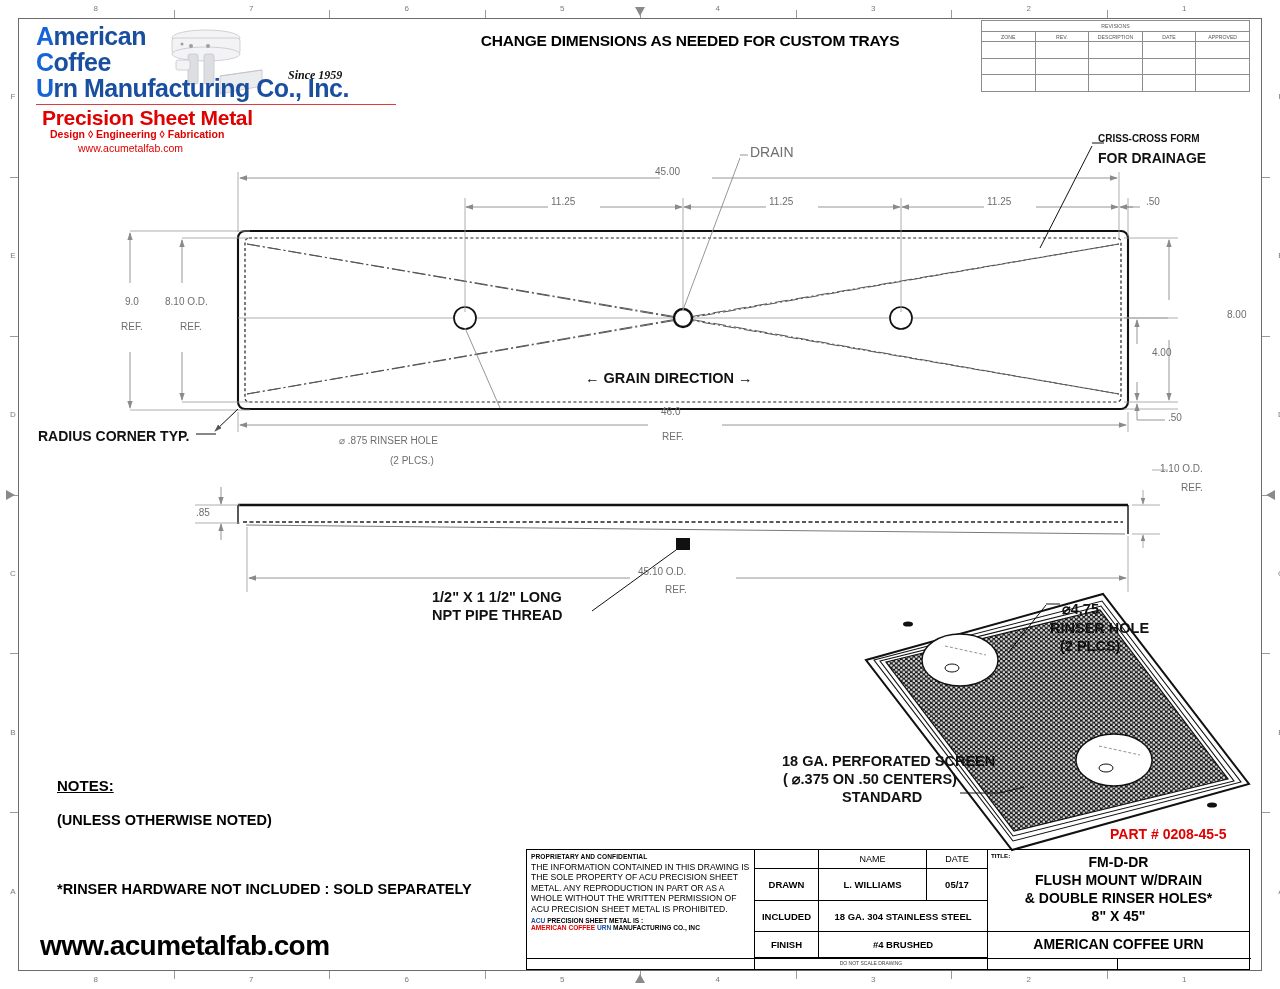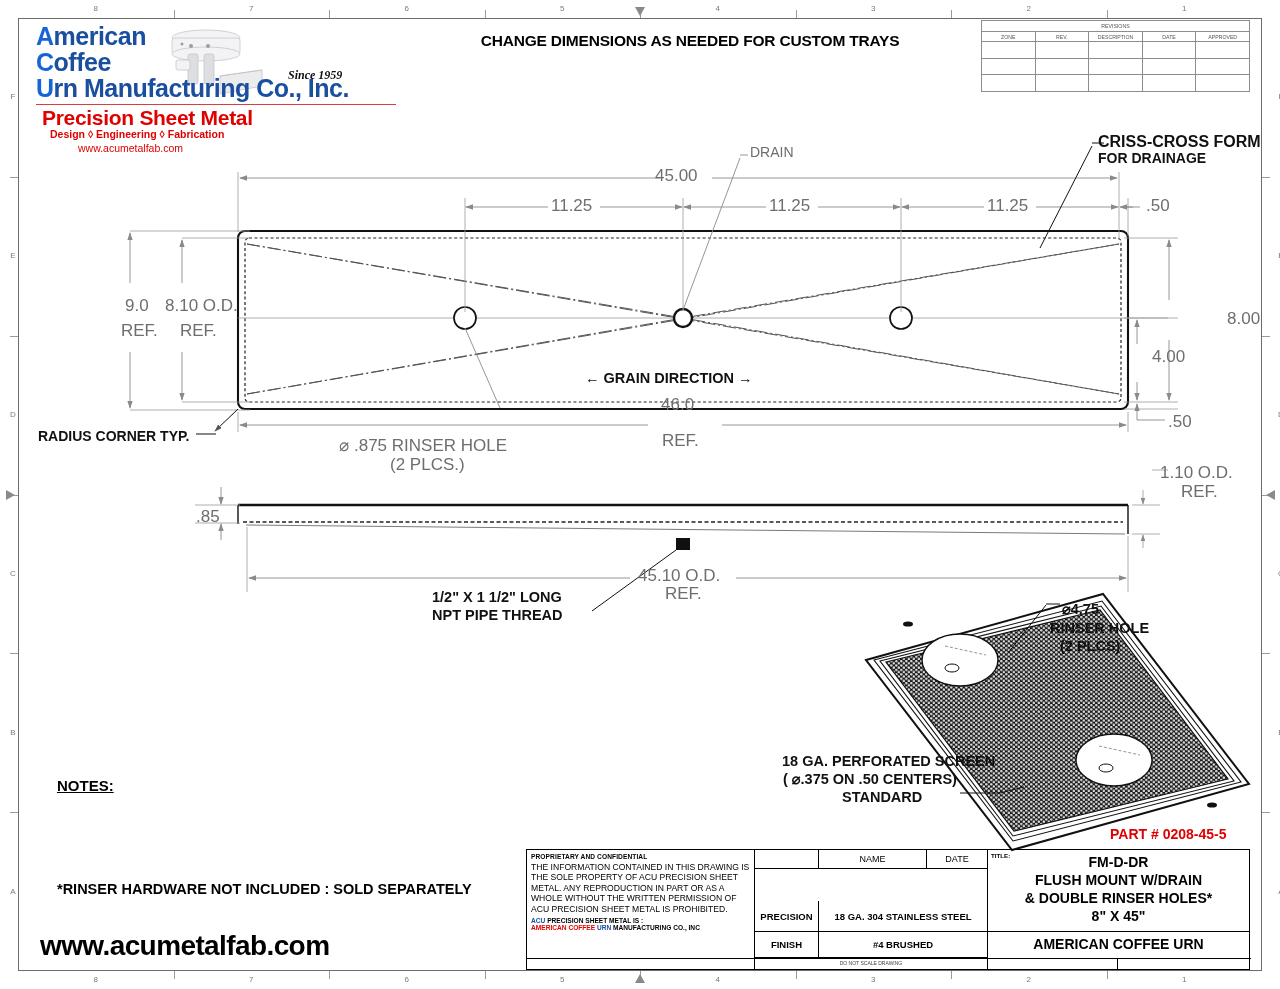--- a/index.html
+++ b/index.html
@@ -37,21 +37,21 @@
               font-size:15.5px;font-weight:bold;letter-spacing:-0.2px;}
 
   
   #revblk{position:absolute;left:981px;top:20px;width:269px;height:72px;}
   #revblk table{border-collapse:collapse;width:100%;height:100%;
                 font-size:5.2px;color:#555;table-layout:fixed;}
   #revblk td,#revblk th{border:0.8px solid #8d8d8d;text-align:center;
                         font-weight:normal;padding:0;}
 
   
-  .dim{position:absolute;font-size:17px;color:#6e6e6e;white-space:nowrap;
+  .dim{position:absolute;font-size:10px;color:#6e6e6e;white-space:nowrap;
        font-family:"Liberation Sans",sans-serif;}
   .note{position:absolute;font-size:13px;color:#111;font-weight:bold;white-space:nowrap;}
 
   
   #notes-h{position:absolute;left:57px;top:777px;font-size:15px;font-weight:bold;
            text-decoration:underline;}
   #notes-1{position:absolute;left:57px;top:811px;font-size:14.5px;font-weight:bold;line-height:19px;}
   #notes-2{position:absolute;left:57px;top:881px;font-size:14.5px;font-weight:bold;}
   #webbig{position:absolute;left:40px;top:930px;font-size:28px;font-weight:bold;letter-spacing:-0.6px;}
 
@@ -426,48 +426,49 @@
 
 <div class="dim" style="left:125px;top:296px;text-align:center;">9.0</div>
 <div class="dim" style="left:121px;top:321px;">REF.</div>
 <div class="dim" style="left:165px;top:296px;">8.10 O.D.</div>
 <div class="dim" style="left:180px;top:321px;">REF.</div>
 
 <div class="dim" style="left:1227px;top:309px;">8.00</div>
 <div class="dim" style="left:1152px;top:347px;">4.00</div>
 <div class="dim" style="left:1168px;top:412px;">.50</div>
 
-<div class="dim" style="left:661px;top:395px;text-align:right;">46.0</div>
+<div class="dim" style="left:661px;top:406px;text-align:right;">46.0</div>
 <div class="dim" style="left:662px;top:431px;">REF.</div>
 
 <div class="dim" style="left:196px;top:507px;">.85</div>
 <div class="dim" style="left:638px;top:566px;">45.10 O.D.</div>
 <div class="dim" style="left:665px;top:584px;">REF.</div>
 <div class="dim" style="left:1160px;top:463px;">1.10 O.D.</div>
 <div class="dim" style="left:1181px;top:482px;">REF.</div>
 
 <div class="dim" style="left:750px;top:144px;font-size:14px;">DRAIN</div>
-<div class="note" style="left:1098px;top:133px;font-size:16px;">CRISS-CROSS FORM</div>
+<div class="note" style="left:1098px;top:133px;font-size:10px;">CRISS-CROSS FORM</div>
 <div class="note" style="left:1098px;top:150px;font-size:14px;">FOR DRAINAGE</div>
 <div class="note" style="left:585px;top:370px;font-size:14.5px;">←  GRAIN DIRECTION  →</div>
 <div class="note" style="left:38px;top:428px;font-size:14px;">RADIUS CORNER TYP.</div>
 <div class="dim" style="left:339px;top:435px;">⌀ .875 RINSER HOLE</div>
 <div class="dim" style="left:390px;top:455px;">(2 PLCS.)</div>
 <div class="note" style="left:432px;top:589px;font-size:14.5px;">1/2" X 1 1/2" LONG</div>
 <div class="note" style="left:432px;top:607px;font-size:14.5px;">NPT PIPE THREAD</div>
 
 <div class="note" style="left:1062px;top:601px;font-size:14.5px;">⌀4.75</div>
 <div class="note" style="left:1050px;top:620px;font-size:14.5px;">RINSER HOLE</div>
 <div class="note" style="left:1060px;top:638px;font-size:14.5px;">(2 PLCS)</div>
 <div class="note" style="left:782px;top:753px;font-size:14.5px;">18 GA. PERFORATED SCREEN</div>
 <div class="note" style="left:783px;top:771px;font-size:14.5px;">( ⌀.375 ON .50 CENTERS)</div>
 <div class="note" style="left:842px;top:789px;font-size:14.5px;">STANDARD</div>
 
 <div id="notes-h">NOTES:</div>
 <div id="notes-1">
+  <div>(UNLESS OTHERWISE NOTED)</div>
 </div>
 <div id="notes-2">*RINSER HARDWARE NOT INCLUDED : SOLD SEPARATELY</div>
 <div id="webbig">www.acumetalfab.com</div>
 
 <div id="partno">PART # 0208-45-5</div>
 
 <div id="tblock">
 
   <div id="tb-prop">
     <div class="h">PROPRIETARY AND CONFIDENTIAL</div>
@@ -475,22 +476,27 @@
     <div class="f1"><span class="cblue">ACU</span><span> PRECISION SHEET METAL IS :</span></div>
     <div class="f2"><span class="cred">AMERICAN</span><span class="cred"> COFFEE</span><span class="cblue"> URN</span><span> MANUFACTURING CO., INC</span></div>
   </div>
 
   <div id="tb-mid">
     <div class="mrow" style="top:0;height:19px;">
       <div class="mcell lbl"></div>
       <div class="mcell nm" style="font-weight:normal;font-size:9px;">NAME</div>
       <div class="mcell dt" style="font-weight:normal;font-size:9px;">DATE</div>
     </div>
+    <div class="mrow" style="top:19px;height:32px;">
+      <div class="mcell lbl">DRAWN</div>
+      <div class="mcell nm">L. WILLIAMS</div>
+      <div class="mcell dt">05/17</div>
+    </div>
     <div class="mrow" style="top:51px;height:31px;">
-      <div class="mcell lbl">PRECISION</div>
+      <div class="mcell lbl">INCLUDED</div>
       <div class="mcell wide">18 GA. 304 STAINLESS STEEL</div>
     </div>
     <div class="mrow" style="top:82px;height:26px;">
       <div class="mcell lbl">FINISH</div>
       <div class="mcell wide">#4 BRUSHED</div>
     </div>
   </div>
 
   <div id="tb-right">
     <div id="tb-title-lbl">TITLE:</div>

